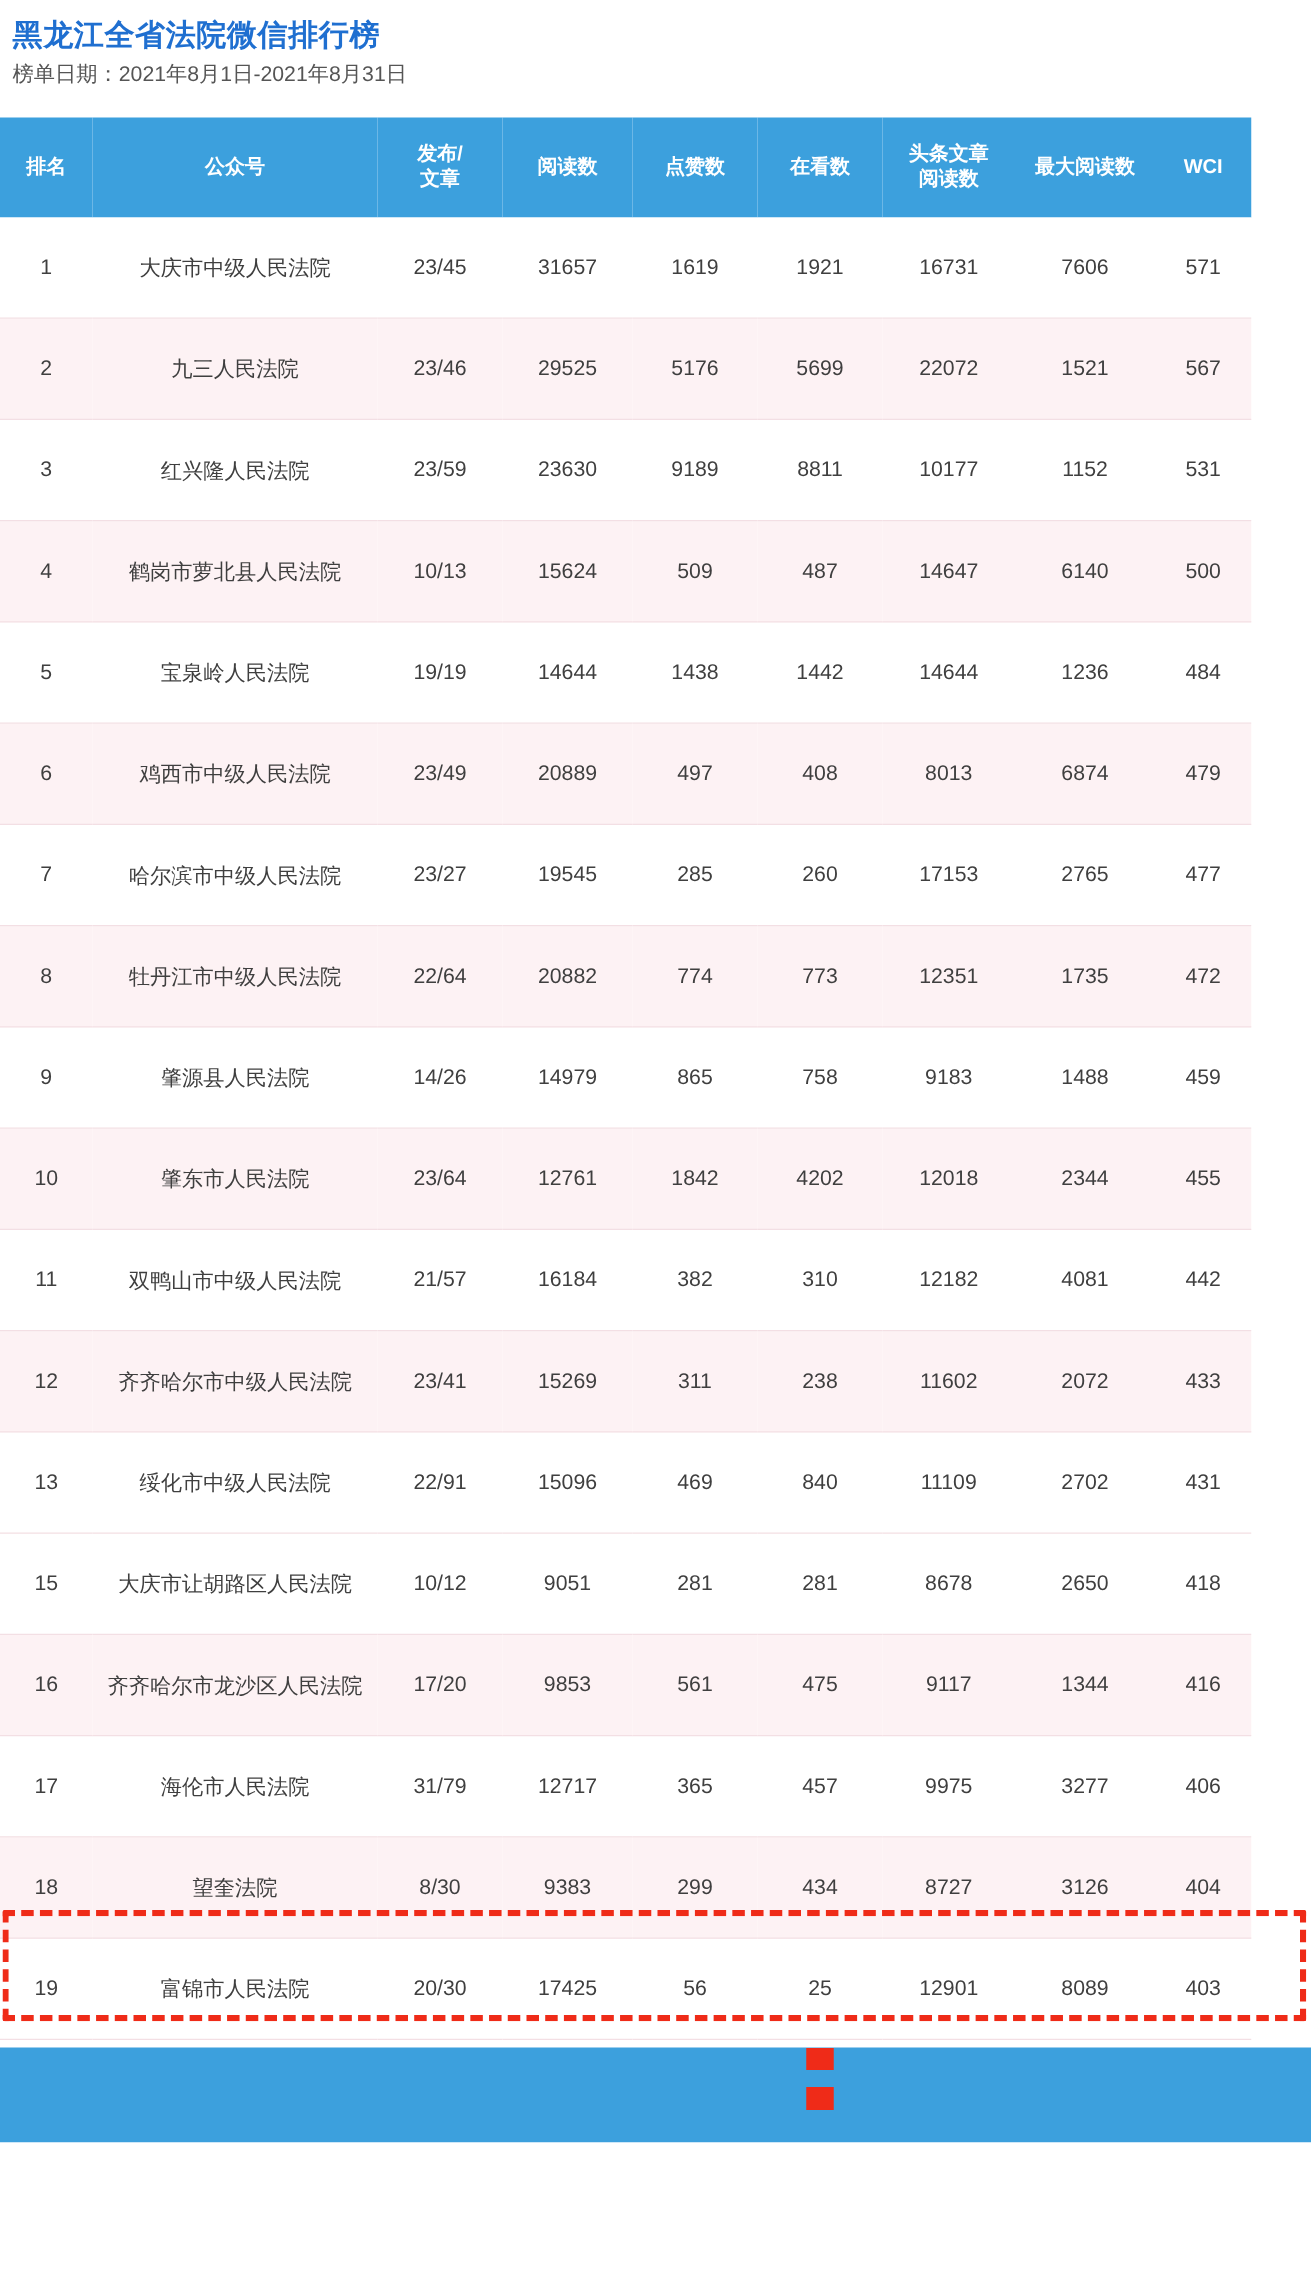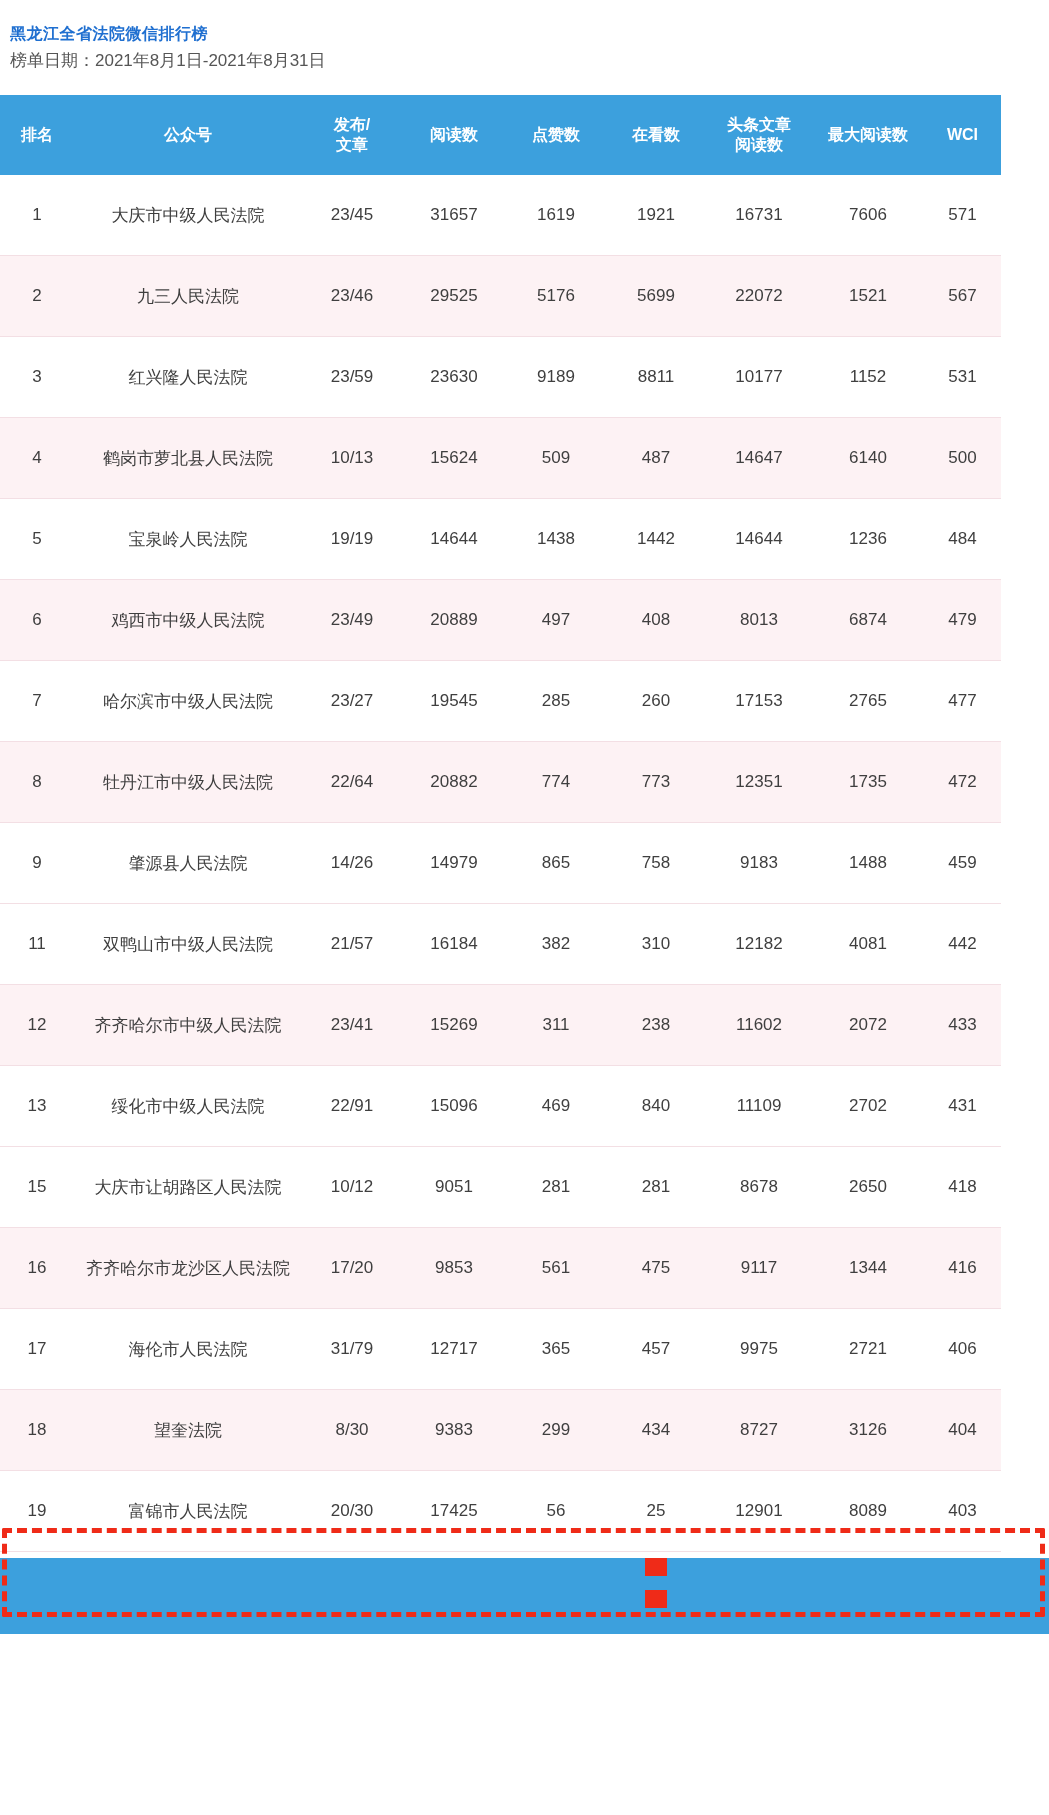--- a/index.html
+++ b/index.html
@@ -12,23 +12,23 @@
     font-family: "Liberation Sans", "DejaVu Sans", sans-serif;
     color: #333;
   }
   .page {
     width: 1049px;
     position: relative;
     background: #ffffff;
   }
   .title {
     color: #1f6fd0;
-    font-size: 16px;
+    font-size: 24px;
     font-weight: bold;
-    padding: 24px 0 4px 10px;
+    padding: 12px 0 4px 10px;
     letter-spacing: 0.5px;
   }
   .subtitle {
     color: #555;
     font-size: 17px;
     padding: 0 0 23px 10px;
   }
   table.rank {
     border-collapse: collapse;
     width: 841px;
@@ -251,20 +251,31 @@
         <td class="rank-col">9</td>
         <td class="name-col">肇源县人民法院</td>
         <td>14/26</td>
         <td>14979</td>
         <td>865</td>
         <td>758</td>
         <td>9183</td>
         <td>1488</td>
         <td class="wci-col">459</td>
       </tr>
+      <tr class="even">
+        <td class="rank-col">10</td>
+        <td class="name-col">肇东市人民法院</td>
+        <td>23/64</td>
+        <td>12761</td>
+        <td>1842</td>
+        <td>4202</td>
+        <td>12018</td>
+        <td>2344</td>
+        <td class="wci-col">455</td>
+      </tr>
       <tr class="odd">
         <td class="rank-col">11</td>
         <td class="name-col">双鸭山市中级人民法院</td>
         <td>21/57</td>
         <td>16184</td>
         <td>382</td>
         <td>310</td>
         <td>12182</td>
         <td>4081</td>
         <td class="wci-col">442</td>
@@ -314,21 +325,21 @@
         <td class="wci-col">416</td>
       </tr>
       <tr class="odd">
         <td class="rank-col">17</td>
         <td class="name-col">海伦市人民法院</td>
         <td>31/79</td>
         <td>12717</td>
         <td>365</td>
         <td>457</td>
         <td>9975</td>
-        <td>2721</td>
+        <td>3277</td>
         <td class="wci-col">406</td>
       </tr>
       <tr class="even highlighted" id="row-18">
         <td class="rank-col">18</td>
         <td class="name-col">望奎法院</td>
         <td>8/30</td>
         <td>9383</td>
         <td>299</td>
         <td>434</td>
         <td>8727</td>

